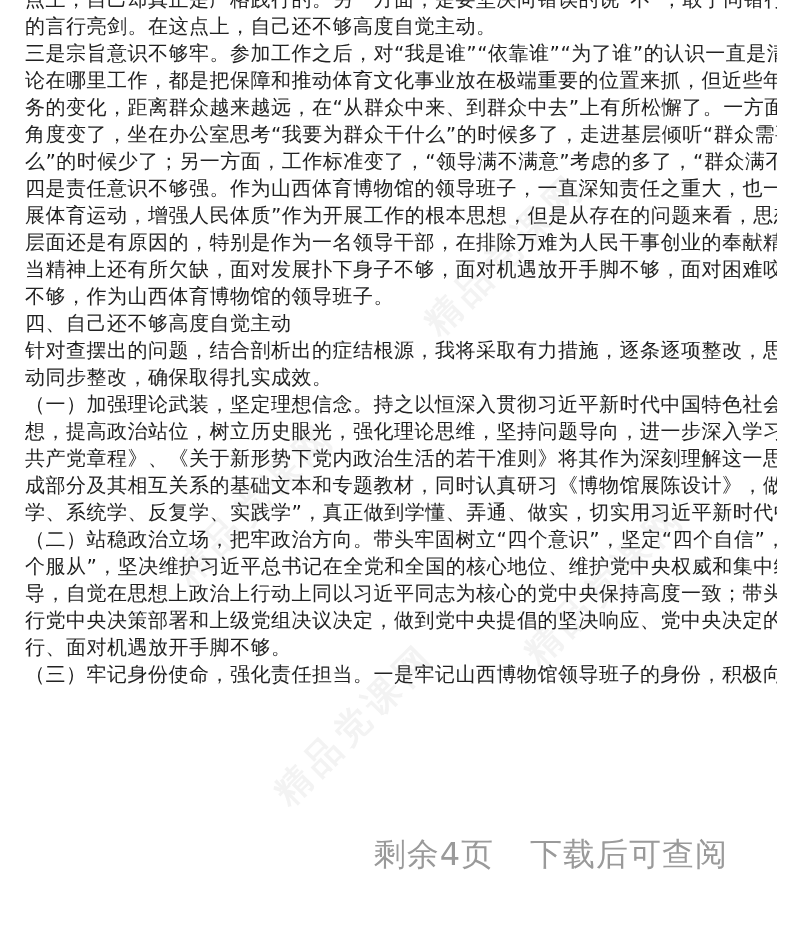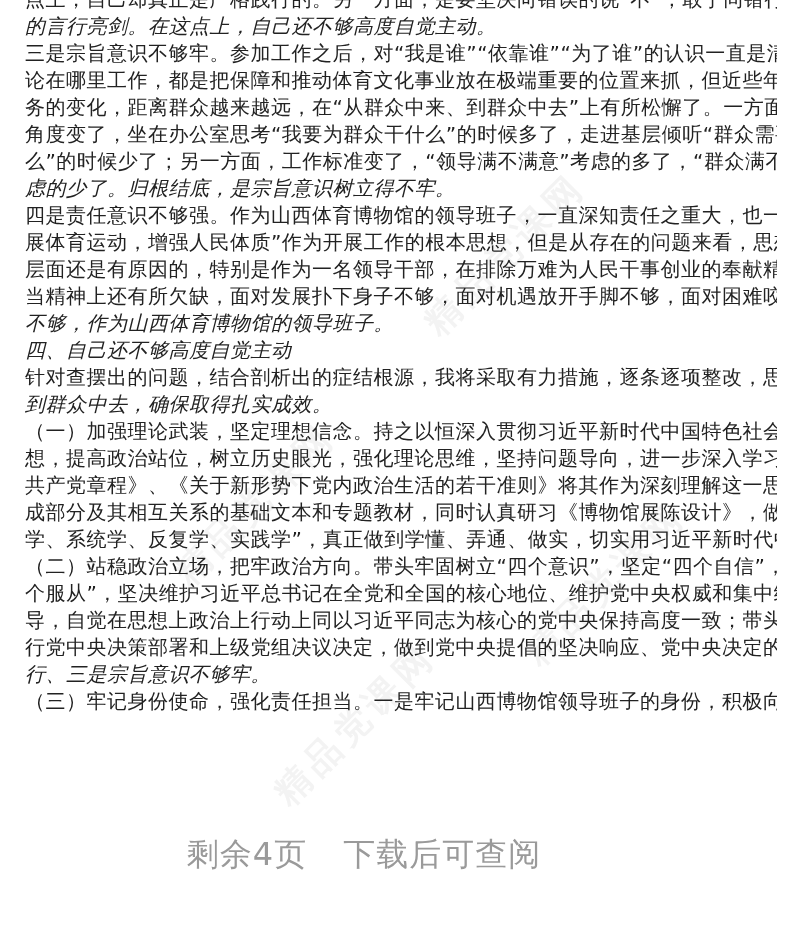--- a/index.html
+++ b/index.html
@@ -35,38 +35,37 @@
     .doc-line {
       display: block;
       height: 27px;
       white-space: nowrap;
       overflow: hidden;
       text-align: justify;
       text-align-last: justify;
     }
     .doc-line.last {
       text-align-last: left;
-      font-style: italic;
     }
     .watermark {
       position: absolute;
       color: rgba(160,160,160,0.12);
       font-size: 36px;
       font-weight: bold;
       transform: rotate(-45deg);
       white-space: nowrap;
       pointer-events: none;
       letter-spacing: 6px;
     }
     .footer-more {
       position: absolute;
       left: 0;
       top: 834px;
       width: 728px;
-      text-align: center;
+      text-align: right;
       color: #9a9a9a;
       font-size: 32px;
       line-height: 40px;
       letter-spacing: 1px;
     }
     .footer-more .gap {
       display: inline-block;
       width: 36px;
     }
   </style>
@@ -81,39 +80,38 @@
   <div class="watermark" style="left:250px; top:700px;">精品党课网</div>
 
   <div class="doc-body">
     <span class="doc-line">点上，自己却真正是严格践行的。另一方面，是要坚决向错误的说“不”，敢于同错行与其错行</span>
     <span class="doc-line last">的言行亮剑。在这点上，自己还不够高度自觉主动。</span>
     <span class="doc-line">三是宗旨意识不够牢。参加工作之后，对“我是谁”“依靠谁”“为了谁”的认识一直是清醒的，无</span>
     <span class="doc-line">论在哪里工作，都是把保障和推动体育文化事业放在极端重要的位置来抓，但近些年随着职</span>
     <span class="doc-line">务的变化，距离群众越来越远，在“从群众中来、到群众中去”上有所松懈了。一方面，工作</span>
     <span class="doc-line">角度变了，坐在办公室思考“我要为群众干什么”的时候多了，走进基层倾听“群众需要我干什</span>
     <span class="doc-line">么”的时候少了；另一方面，工作标准变了，“领导满不满意”考虑的多了，“群众满不满意”考</span>
-    <span class="doc-line last">虑的少了。归根结底，是宗旨意识树立得不牢。</span>
     <span class="doc-line">四是责任意识不够强。作为山西体育博物馆的领导班子，一直深知责任之重大，也一直把“发</span>
     <span class="doc-line">展体育运动，增强人民体质”作为开展工作的根本思想，但是从存在的问题来看，思想意识</span>
     <span class="doc-line">层面还是有原因的，特别是作为一名领导干部，在排除万难为人民干事创业的奉献精神、担</span>
     <span class="doc-line">当精神上还有所欠缺，面对发展扑下身子不够，面对机遇放开手脚不够，面对困难咬牙坚持</span>
     <span class="doc-line last">不够，作为山西体育博物馆的领导班子。</span>
     <span class="doc-line last">四、自己还不够高度自觉主动</span>
     <span class="doc-line">针对查摆出的问题，结合剖析出的症结根源，我将采取有力措施，逐条逐项整改，思想和行</span>
-    <span class="doc-line last">到群众中去，确保取得扎实成效。</span>
+    <span class="doc-line last">动同步整改，确保取得扎实成效。</span>
     <span class="doc-line">（一）加强理论武装，坚定理想信念。持之以恒深入贯彻习近平新时代中国特色社会主义思</span>
     <span class="doc-line">想，提高政治站位，树立历史眼光，强化理论思维，坚持问题导向，进一步深入学习《中国</span>
     <span class="doc-line">共产党章程》、《关于新形势下党内政治生活的若干准则》将其作为深刻理解这一思想各个组</span>
     <span class="doc-line">成部分及其相互关系的基础文本和专题教材，同时认真研习《博物馆展陈设计》，做到“深入</span>
     <span class="doc-line">学、系统学、反复学、实践学”，真正做到学懂、弄通、做实，切实用习近平新时代中国特色</span>
     <span class="doc-line">（二）站稳政治立场，把牢政治方向。带头牢固树立“四个意识”，坚定“四个自信”，做到“四</span>
     <span class="doc-line">个服从”，坚决维护习近平总书记在全党和全国的核心地位、维护党中央权威和集中统一领</span>
     <span class="doc-line">导，自觉在思想上政治上行动上同以习近平同志为核心的党中央保持高度一致；带头贯彻执</span>
     <span class="doc-line">行党中央决策部署和上级党组决议决定，做到党中央提倡的坚决响应、党中央决定的坚决执</span>
-    <span class="doc-line last">行、三是宗旨意识不够牢。</span>
+    <span class="doc-line last">行、面对机遇放开手脚不够。</span>
     <span class="doc-line">（三）牢记身份使命，强化责任担当。一是牢记山西博物馆领导班子的身份，积极向组织靠</span>
   </div>
 
   <div class="footer-more">
     <span>剩余4页</span><span class="gap"></span><span>下载后可查阅</span>
   </div>
 
 </div>
 
 </body></html>

